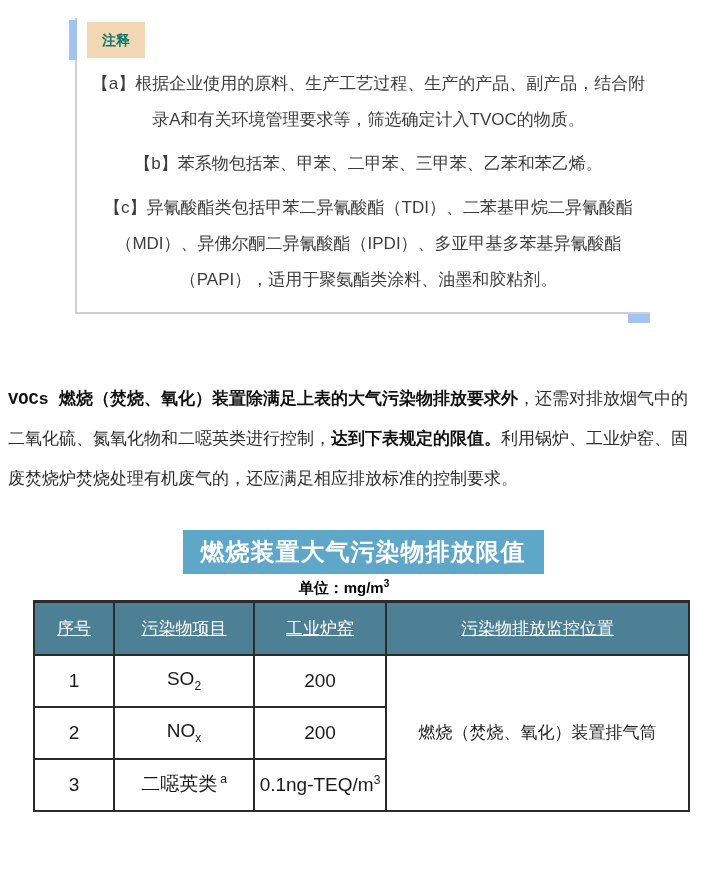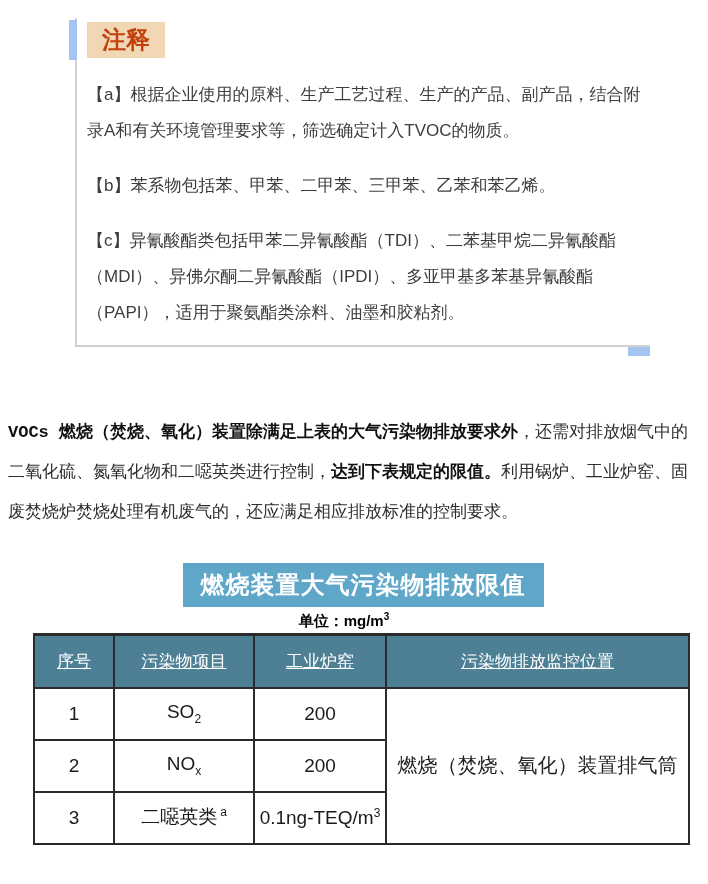--- a/index.html
+++ b/index.html
@@ -32,32 +32,32 @@
     position:absolute;left:-8px;top:2px;width:8px;height:40px;
     background:var(--accent-blue);
   }
   .accent-bottom{
     position:absolute;right:0;bottom:-11px;width:22px;height:9px;
     background:var(--accent-blue);
   }
   .note-label{
     display:inline-block;
     background:var(--peach);
-    color:#c2410c;
+    color:#0f766e;
     font-weight:bold;
-    font-size:24px;
+    font-size:14px;
     line-height:22px;
     padding:7px 15px;
   }
   .note-item{
     font-size:17px;
     line-height:36px;
     color:#3d3d3d;
-    margin:19px 0 0 0;
-    text-align:left;
+    margin:8px 0 0 0;
+    text-align:center;
   }
 
   
   .body-para{
     margin:66px 8px 0 8px;
     font-size:17px;
     line-height:40px;
     color:#1f1f1f;
     font-family:Liberation Mono, monospace;
   }
@@ -107,21 +107,21 @@
     height:53px;
     text-decoration:underline;
   }
   table.limits td{height:52px;background:#fff;}
   .col-no{width:80px;}
   .col-poll{width:140px;}
   .col-limit{width:132px;}
   .col-mon{width:303px;}
   td.cell-no,td.cell-limit{font-size:19px;}
   td.cell-poll{font-size:19px;margin-left:36px;}
-  td.cell-mon{font-size:20px;color:#1f1f1f;}
+  td.cell-mon{font-size:17px;color:#1f1f1f;}
   td sub{font-size:12px;vertical-align:sub;}
   td sup{font-size:12px;vertical-align:super;}
   td sup:not(:empty){margin-left:3px;}
   td.cell-limit sup:not(:empty){margin-left:0;}
 </style>
 </head>
 <body>
 
 <div class="page">
 

